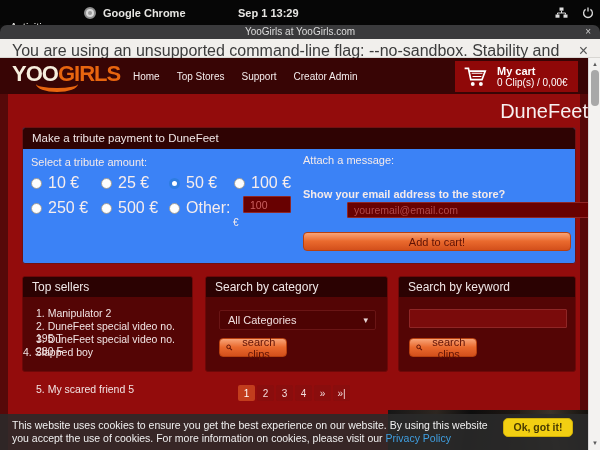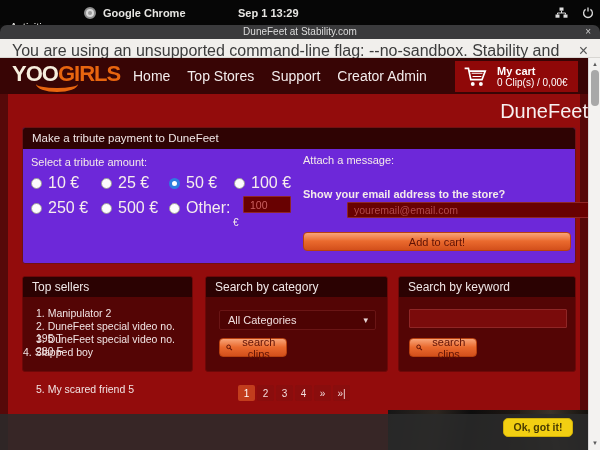--- a/index.html
+++ b/index.html
@@ -30,30 +30,30 @@
   .viewport{position:absolute;left:0;top:58px;width:588px;height:392px;background:#930c0c;overflow:hidden;}
   .edge{position:absolute;top:36px;bottom:0;width:8px;background:#560909;}
   .edge.l{left:0;} .edge.r{right:0;}
 
   
   .siteheader{position:absolute;left:0;top:0;width:588px;height:36px;background:#380505;}
   .logo{position:absolute;left:12px;top:3px;font-size:22px;font-weight:800;letter-spacing:-1px;line-height:26px;}
   .logo .p1{color:#f6eedd;} .logo .p2{color:#e8650f;}
   .logo .smile{position:absolute;left:24px;top:15px;width:42px;height:16px;border:0;border-bottom:4px solid #e8650f;border-radius:50%;}
   .nav{position:absolute;left:133px;top:0;height:36px;display:flex;align-items:center;gap:17px;}
-  .nav a{color:#f3ecec;font-size:14px;text-decoration:none;}
+  .nav a{color:#f3ecec;font-size:10px;text-decoration:none;}
   .cartbox{position:absolute;left:455px;top:3px;width:123px;height:31px;background:#8f0808;display:flex;align-items:center;gap:8px;padding-left:8px;}
   .cart-txt{color:#fff;font-size:10px;line-height:12px;}
   .cart-txt .l1{font-weight:bold;font-size:11px;}
 
   
   .pagetitle{position:absolute;left:0;top:42px;width:588px;text-align:right;color:#f7efef;font-size:20px;}
 
   
-  .panel{position:absolute;background:#6d28d9;border:1px solid #6f1212;border-radius:3px;}
+  .panel{position:absolute;background:#3b82f6;border:1px solid #6f1212;border-radius:3px;}
   .panel-h{position:absolute;left:0;top:0;right:0;height:21px;background:#2f0303;border-radius:2px 2px 0 0;color:#efe6e6;font-size:11.5px;line-height:21px;padding-left:9px;}
   .tribute{left:22px;top:69px;width:554px;height:137px;}
   .lbl{position:absolute;color:#f4eaea;font-size:11px;}
   .radio-cell{position:absolute;display:flex;align-items:center;gap:6px;color:#f6eded;font-size:16px;}
   .radio{width:11px;height:11px;border-radius:50%;background:#fdfdfd;border:1px solid #9a9a9a;display:inline-block;}
   .radio.on{background:#fff;border:3.5px solid #2e7ce0;}
   .field{background:#680101;border:1px solid #8f2626;color:#c96060;font-size:10.5px;padding:0 6px;outline:none;border-radius:1px;}
   .field::placeholder{color:#b24b4b;}
   .btn-orange{background:linear-gradient(180deg,#f8a478 0%,#ea6a2e 48%,#d34f1b 100%);border:1px solid #b8400f;border-radius:4px;color:#5f1205;font-size:11px;display:flex;align-items:center;justify-content:center;gap:5px;cursor:pointer;}
 
@@ -107,21 +107,21 @@
         <path d="M6.5 3.7 V6 M2.5 7.5 V6 H10.5 V7.5" stroke="#dcdcdc" stroke-width="1" fill="none"></path>
       </svg>
       <svg width="12" height="12" viewBox="0 0 12 12">
         <path d="M3.6 2.4 A4.4 4.4 0 1 0 8.4 2.4" stroke="#dcdcdc" stroke-width="1.3" fill="none"></path>
         <line x1="6" y1="0.5" x2="6" y2="4.5" stroke="#dcdcdc" stroke-width="1.3"></line>
       </svg>
     </div>
   </div>
 
   <div class="titlebar">
-    <div class="t-title">DuneFeet at Stability.com</div>
+    <div class="t-title">YooGirls at YooGirls.com</div>
     <div class="t-close">×</div>
   </div>
 
   <div class="infobar">
     <div class="i-msg">You are using an unsupported command-line flag: --no-sandbox. Stability and security will suffer.</div>
     <div class="i-close">×</div>
   </div>
 
   <div class="viewport">
 
@@ -238,20 +238,21 @@
       <div class="pg">3</div>
       <div class="pg">4</div>
       <div class="pg">»</div>
       <div class="pg">»|</div>
     </div>
 
     <div class="photo1"></div>
     <div class="photo2"></div>
 
     <div class="cookiebar">
+      <div class="cookie-msg"><span>This website uses cookies to ensure you get the best experience on our website. By using this website you accept the use of cookies. For more information on cookies, please visit our </span><a href="#">Privacy Policy</a></div>
       <div class="btn-yellow">Ok, got it!</div>
     </div>
   </div>
 
   <div class="scrollbar">
     <div class="sb-arrow" style="top:3px;">▲</div>
     <div class="sb-thumb"></div>
     <div class="sb-arrow" style="bottom:4px;">▼</div>
   </div>
 

